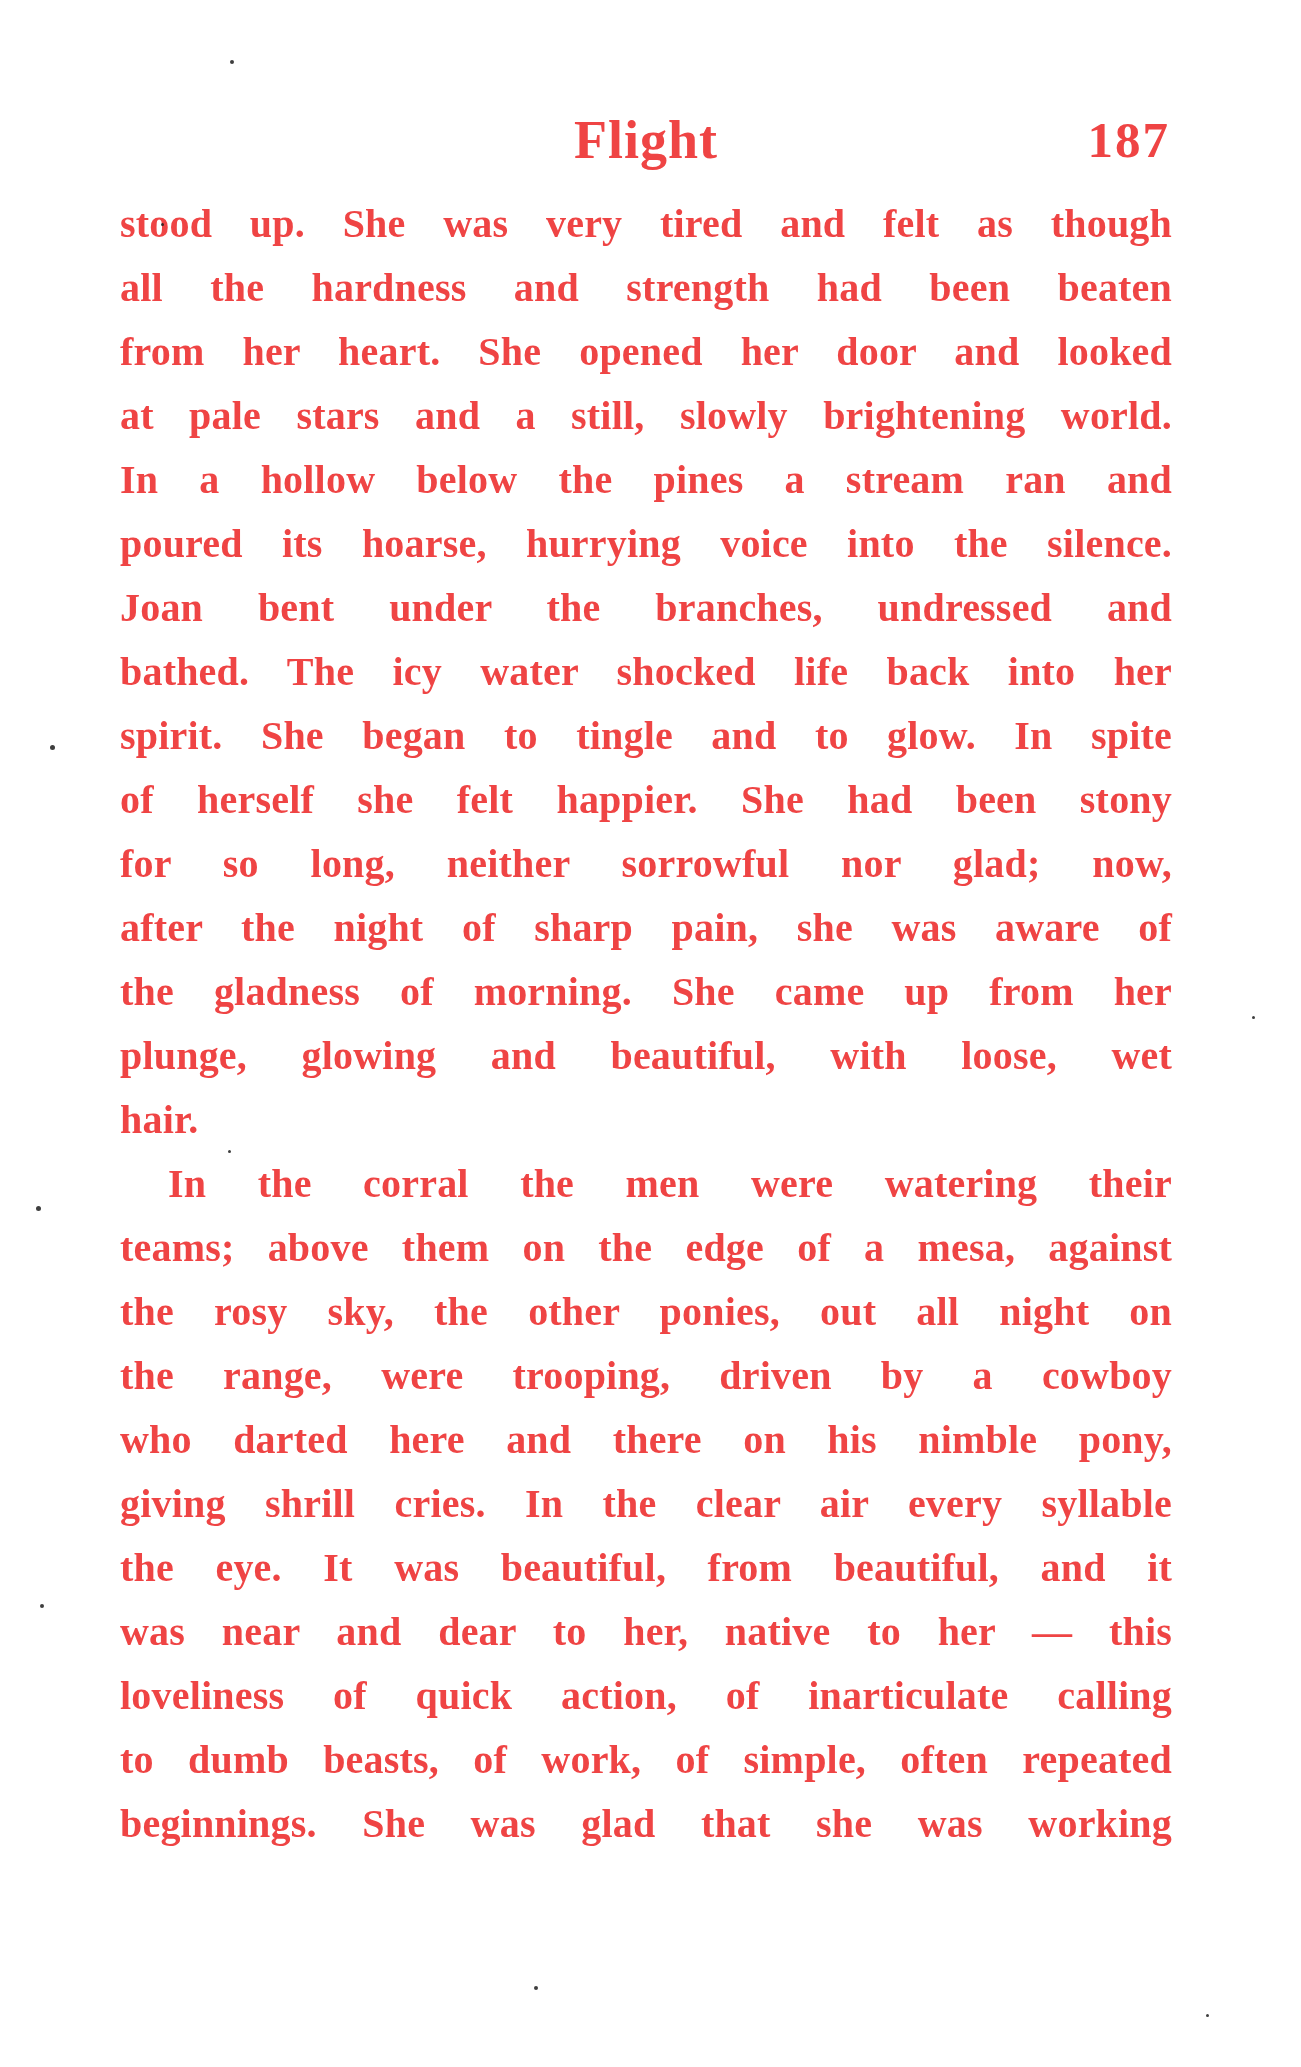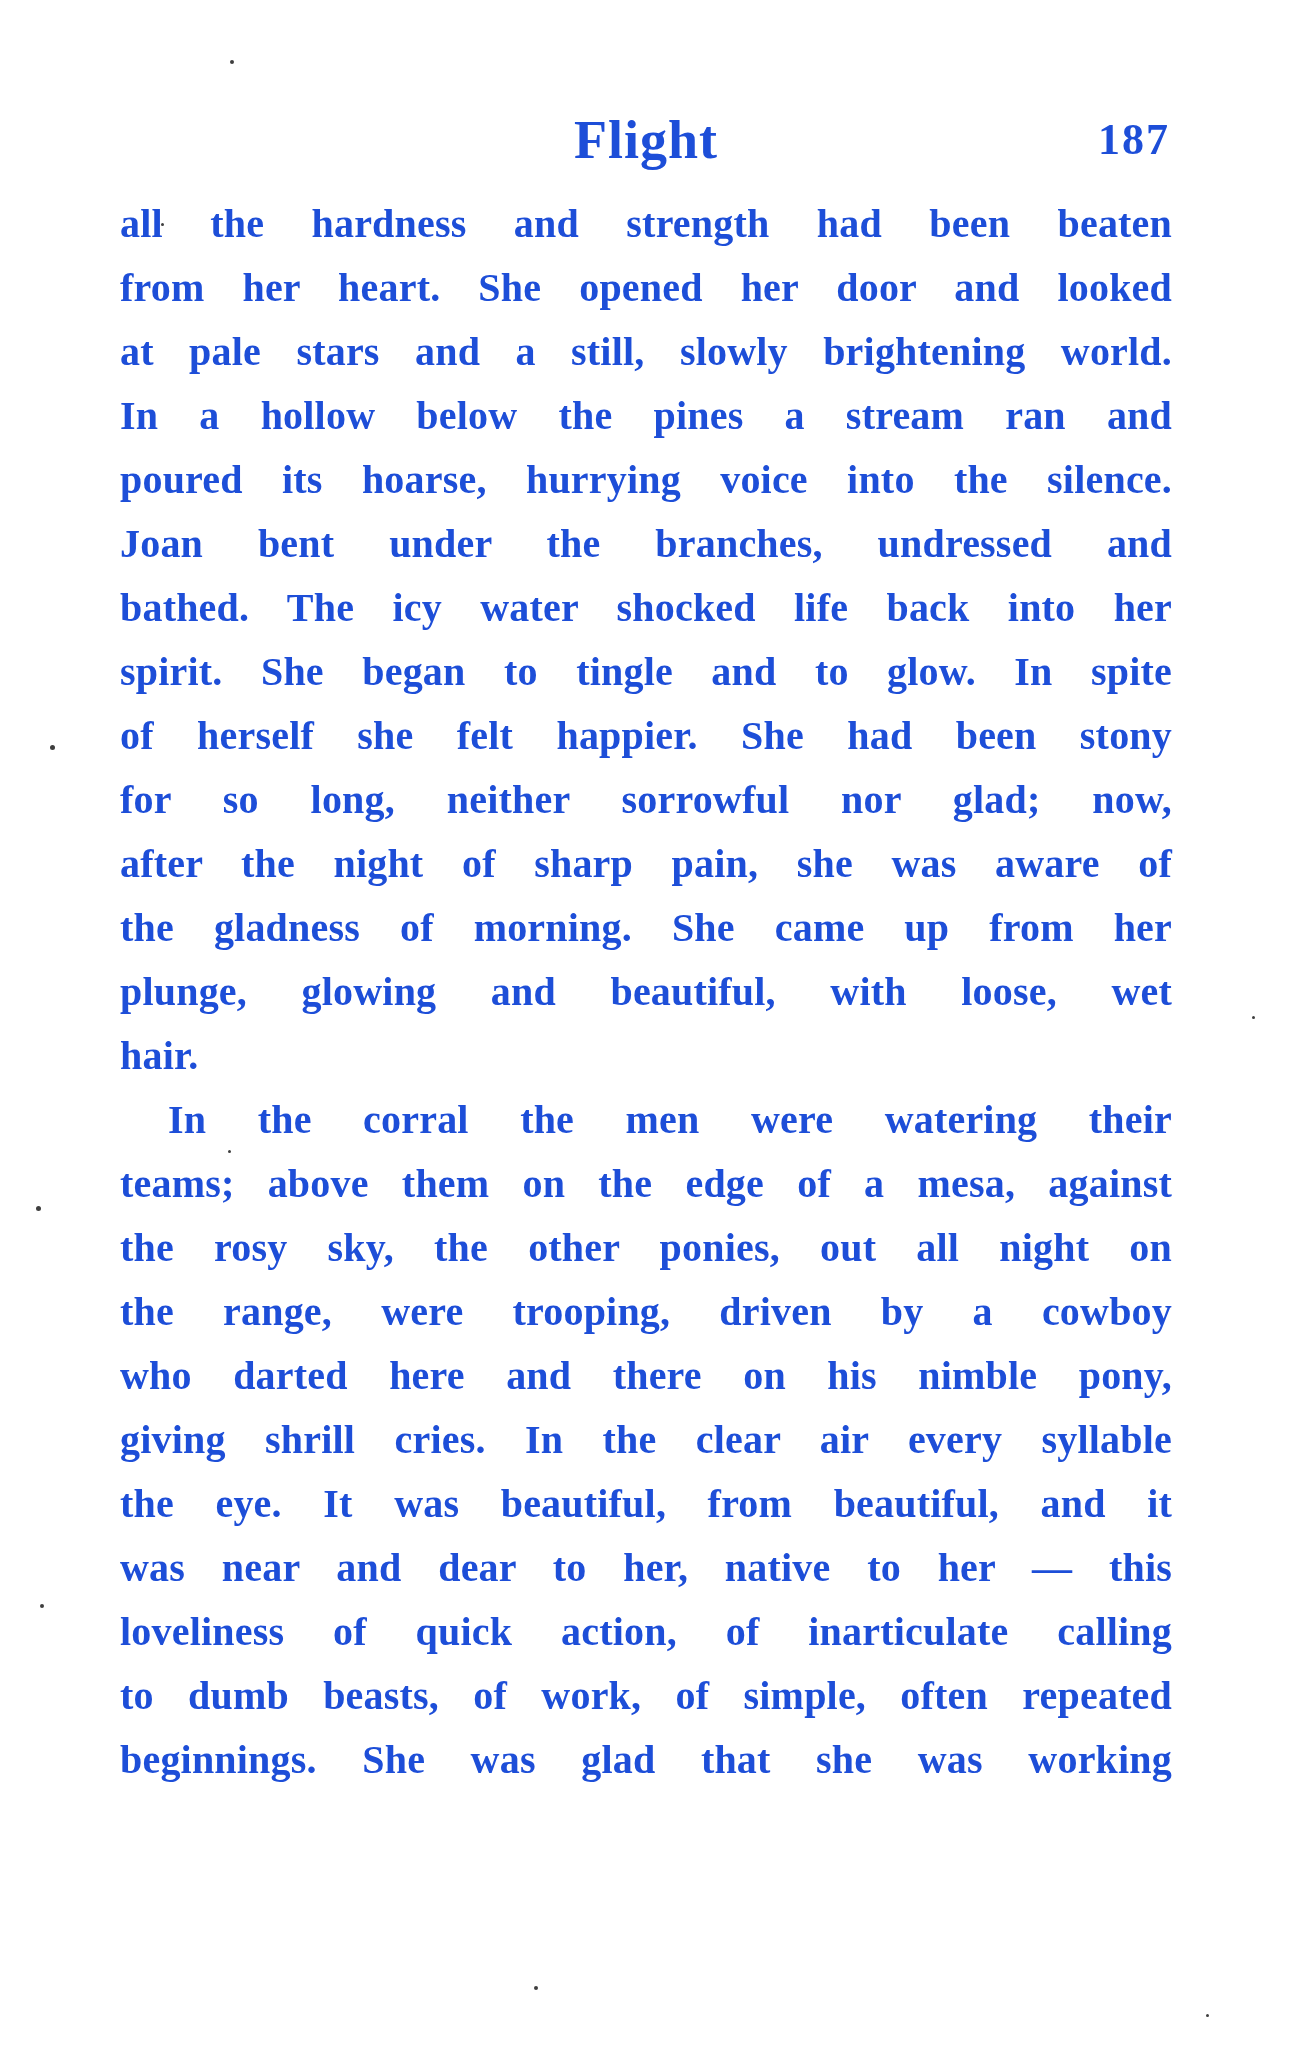--- a/index.html
+++ b/index.html
@@ -1,21 +1,21 @@
 <!DOCTYPE html>
 <html><head>
 <meta charset="utf-8">
 <style>
   html, body { margin: 0; padding: 0; background: #e8e8e8; }
   .page {
     position: relative;
     width: 1301px;
     height: 2067px;
     background: #ffffff;
-    color: #1d4ed8;
+    color: #ef4444;
     font-family: "Liberation Serif", serif;
     overflow: hidden;
     margin: 0 auto;
   }
   .header {
     position: absolute;
     left: 120px;
     top: 110px;
     width: 1052px;
     height: 72px;
@@ -26,21 +26,21 @@
     text-align: center;
     font-size: 54px;
     line-height: 60px;
     font-weight: bold;
     letter-spacing: 1px;
   }
   .page-number {
     position: absolute;
     right: 2px;
     top: 6px;
-    font-size: 44px;
+    font-size: 51px;
     line-height: 48px;
     font-weight: bold;
     letter-spacing: 2px;
     margin-left: 40px;
   }
   .text-block {
     position: absolute;
     left: 120px;
     top: 192px;
     width: 1052px;
@@ -72,20 +72,21 @@
 <body>
 
 <div class="page">
 
   <div class="header">
     <div class="running-title">Flight</div>
     <div class="page-number">187</div>
   </div>
 
   <div class="text-block">
+      <div class="line">stood up. She was very tired and felt as though</div>
       <div class="line">all the hardness and strength had been beaten</div>
       <div class="line">from her heart. She opened her door and looked</div>
       <div class="line">at pale stars and a still, slowly brightening world.</div>
       <div class="line">In a hollow below the pines a stream ran and</div>
       <div class="line">poured its hoarse, hurrying voice into the silence.</div>
       <div class="line">Joan bent under the branches, undressed and</div>
       <div class="line">bathed. The icy water shocked life back into her</div>
       <div class="line">spirit. She began to tingle and to glow. In spite</div>
       <div class="line">of herself she felt happier. She had been stony</div>
       <div class="line">for so long, neither sorrowful nor glad; now,</div>

